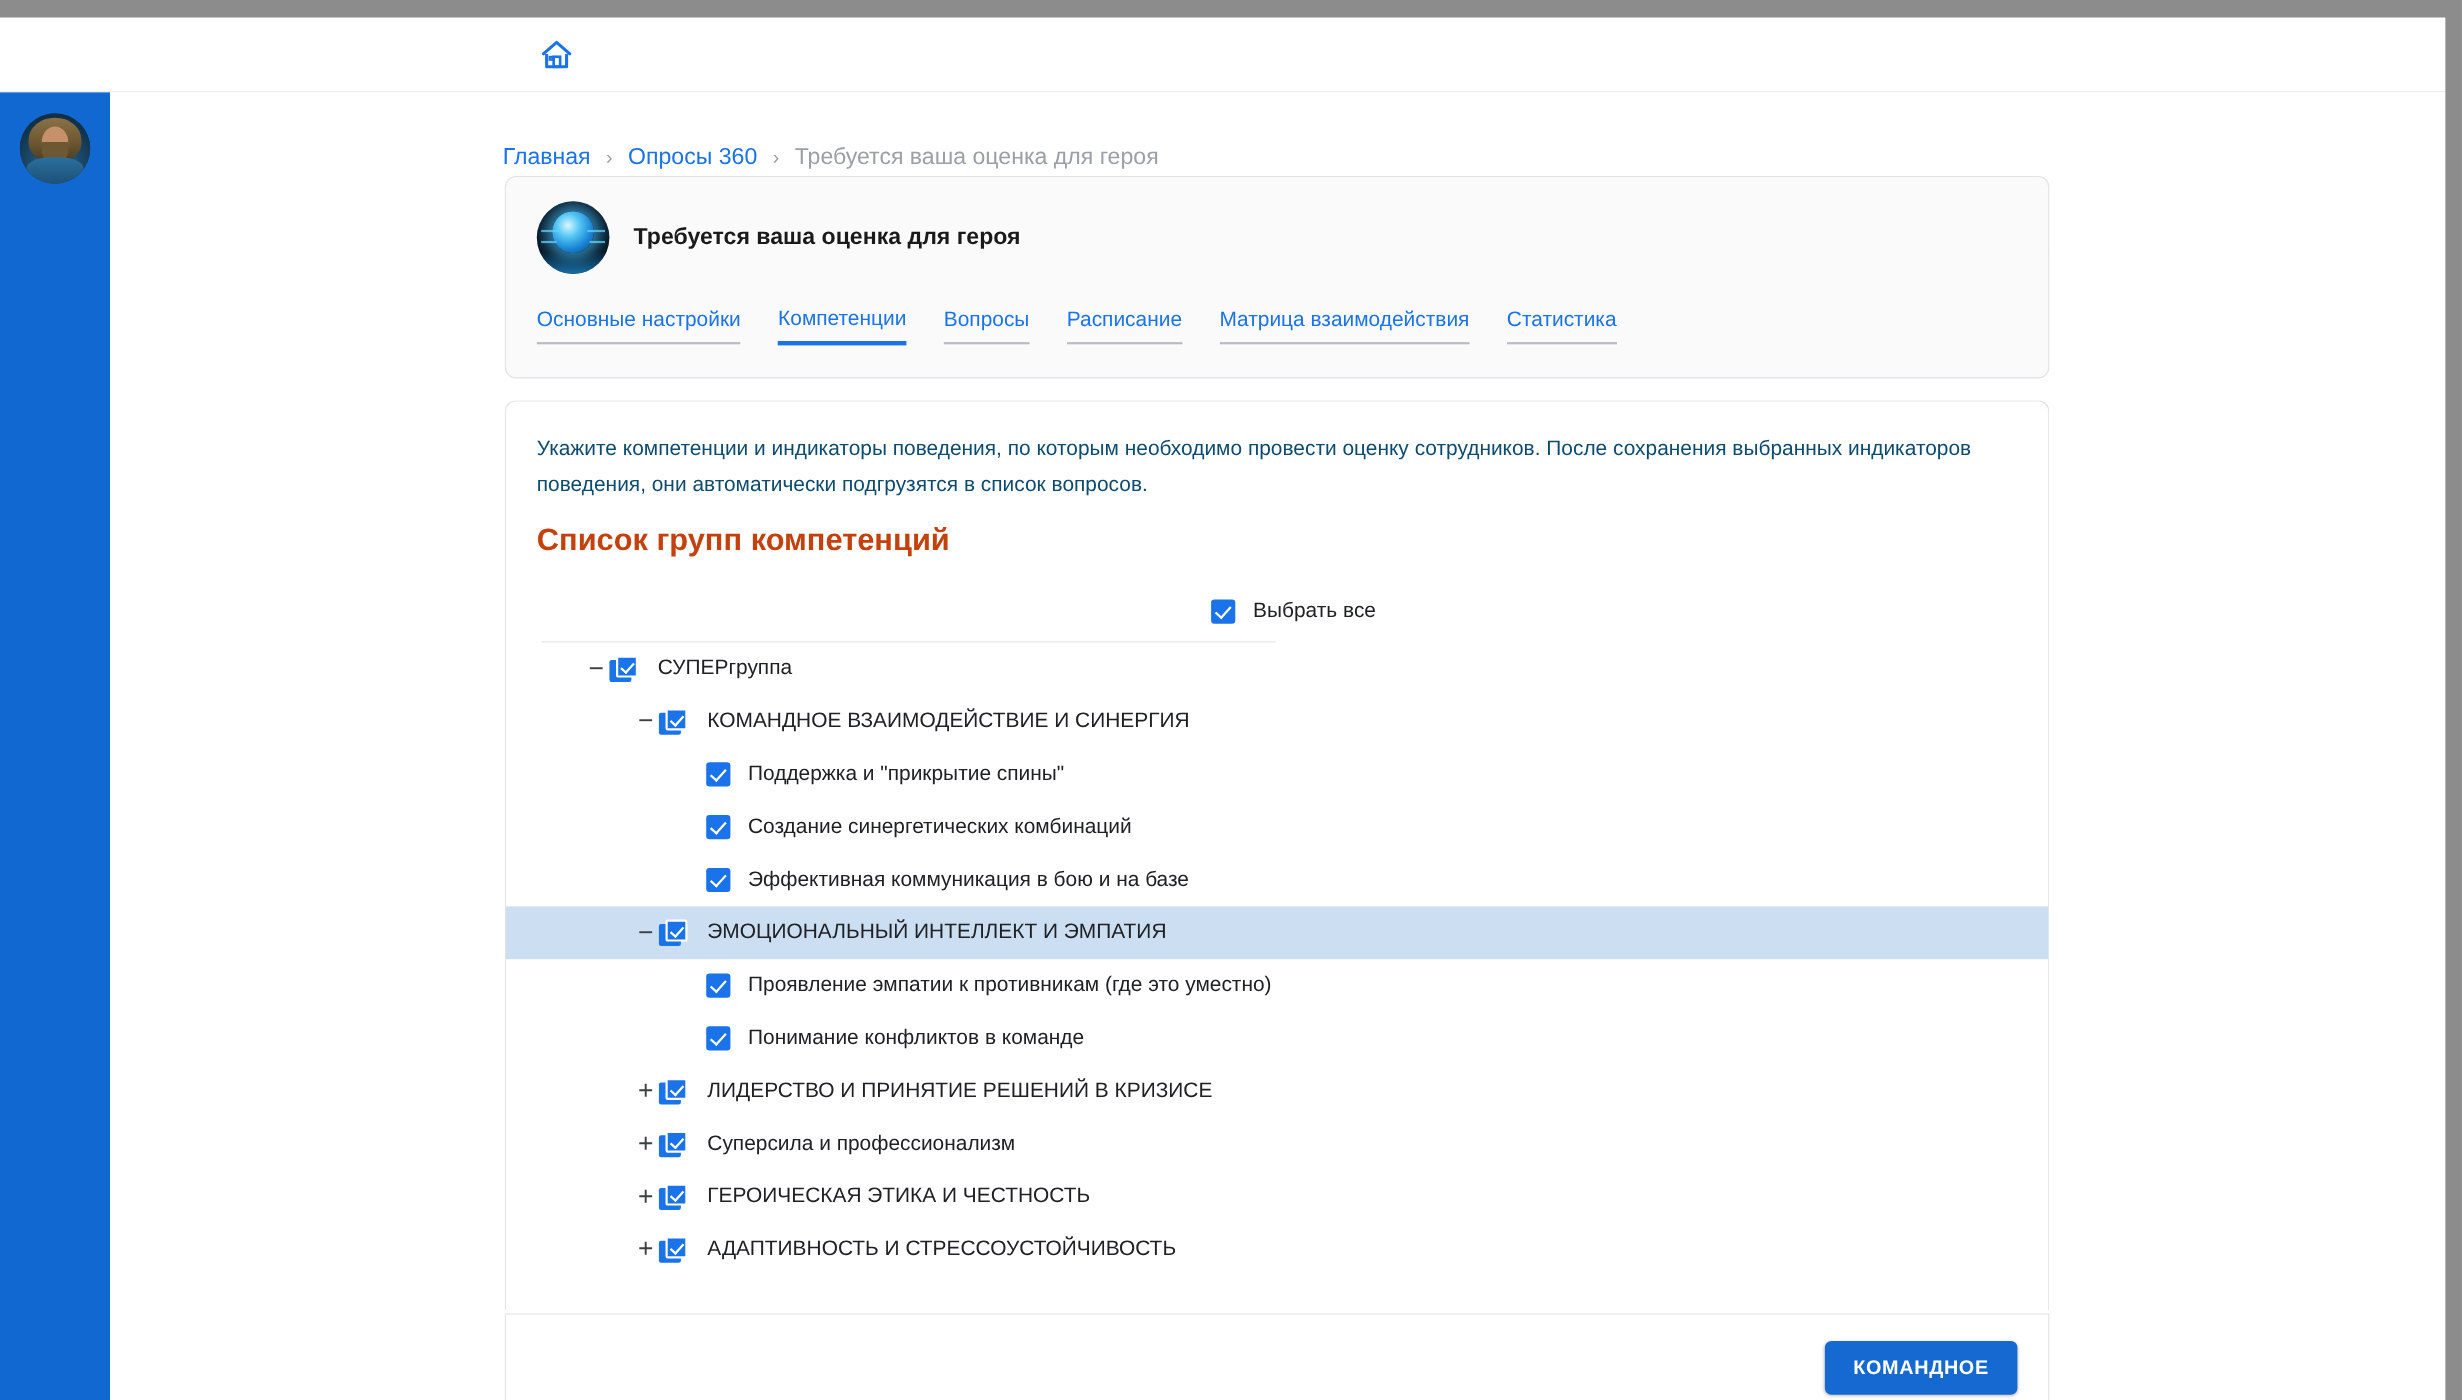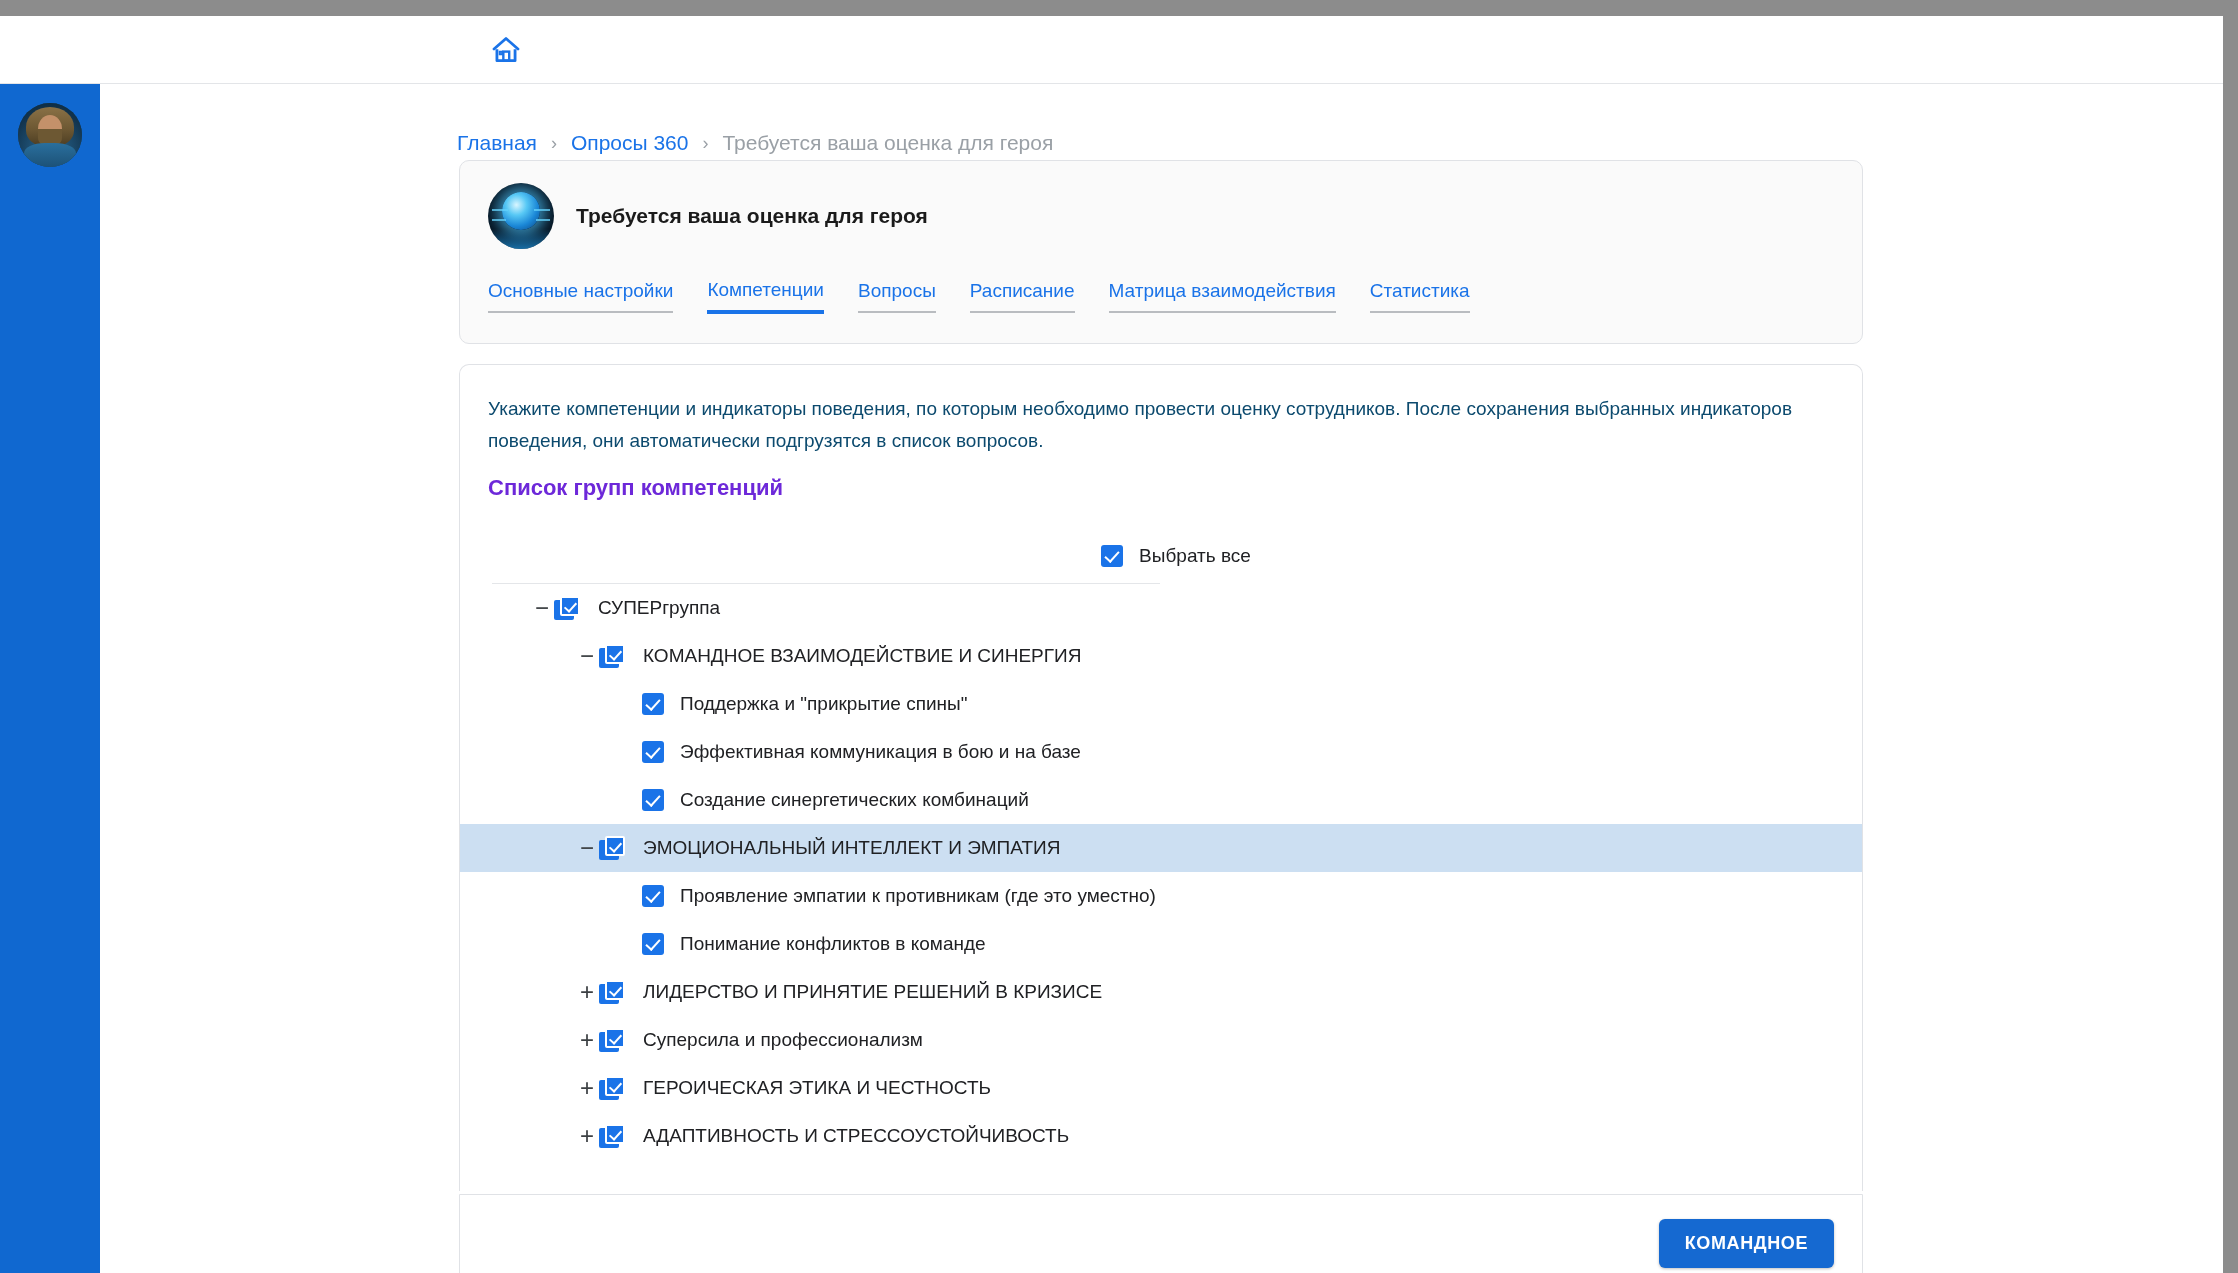--- a/index.html
+++ b/index.html
@@ -128,21 +128,21 @@
     border-bottom: 2px solid #b9bcc0; cursor: pointer; white-space: nowrap;
   }
   .tab.active { border-bottom: 4px solid #1a73e8; color: #1a73e8; }
 
   .desc {
     position: absolute; left: 28px; top: 28px; width: 1320px;
     font-size: 19px; line-height: 32px; color: #0c4a6e;
   }
   .section-title {
     position: absolute; left: 28px; top: 110px;
-    font-size: 22px; font-weight: bold; color: #6d28d9;
+    font-size: 28px; font-weight: bold; color: #c2410c;
   }
 
   .tree { position: absolute; left: 0; top: 168px; width: 1404px; }
 
   .row {
     position: relative; display: flex; align-items: center;
     height: 48px; cursor: pointer;
   }
   .row.selected { background: #ccdff2; }
 
@@ -288,26 +288,26 @@
               <span class="label l-group">КОМАНДНОЕ ВЗАИМОДЕЙСТВИЕ И СИНЕРГИЯ</span>
             </div>
             <div class="row indent-3">
               <span class="toggle blank"></span>
               <span class="cb"></span>
               <span class="label l-leaf">Поддержка и "прикрытие спины"</span>
             </div>
             <div class="row indent-3">
               <span class="toggle blank"></span>
               <span class="cb"></span>
+              <span class="label l-leaf">Создание синергетических комбинаций</span>
+            </div>
+            <div class="row indent-3">
+              <span class="toggle blank"></span>
+              <span class="cb"></span>
               <span class="label l-leaf">Эффективная коммуникация в бою и на базе</span>
-            </div>
-            <div class="row indent-3">
-              <span class="toggle blank"></span>
-              <span class="cb"></span>
-              <span class="label l-leaf">Создание синергетических комбинаций</span>
             </div>
             <div class="row indent-2 selected">
               <span class="toggle">−</span>
               <span class="cb-group">
                 <span class="back"></span>
                 <span class="front"></span>
               </span>
               <span class="label l-group">ЭМОЦИОНАЛЬНЫЙ ИНТЕЛЛЕКТ И ЭМПАТИЯ</span>
             </div>
             <div class="row indent-3">

